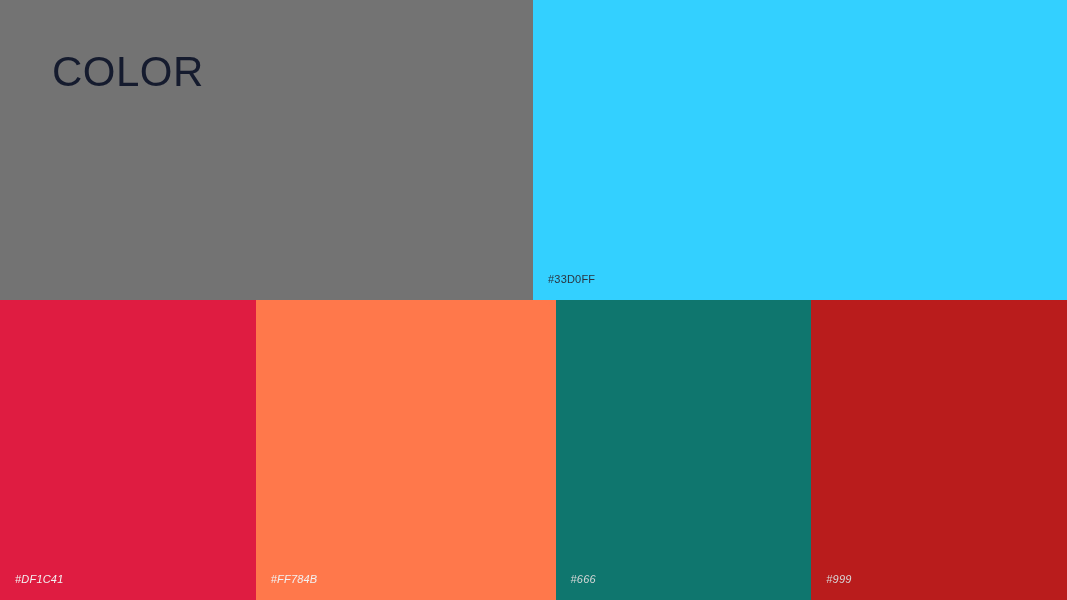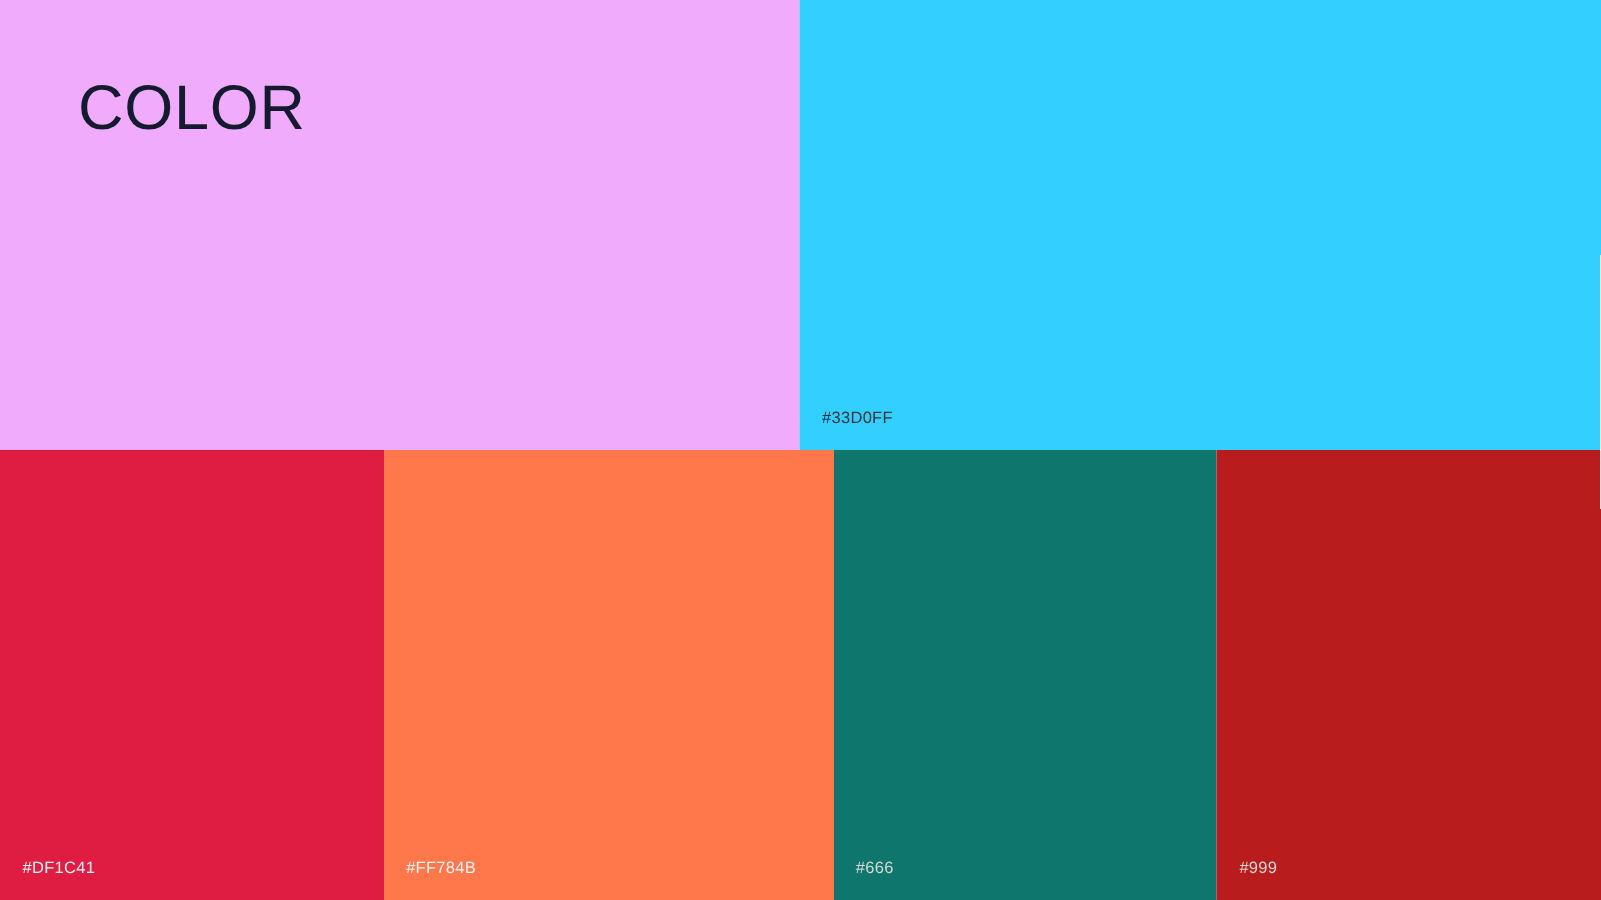--- a/index.html
+++ b/index.html
@@ -29,21 +29,21 @@
     width: 1067px;
     height: 300px;
   }
 
   .title-area {
     position: absolute;
     left: 0;
     top: 0;
     width: 533px;
     height: 300px;
-    background: #f0abfc;
+    background: #737373;
   }
 
   .page-title {
     position: absolute;
     left: 52px;
     top: 48px;
     font-size: 42px;
     line-height: 48px;
     letter-spacing: 0.5px;
     font-weight: 400;
@@ -61,20 +61,21 @@
 
   
   .swatch-row {
     position: absolute;
     left: 0;
     top: 300px;
     width: 1067px;
     height: 300px;
     display: flex;
     flex-direction: row;
+    font-style: italic;
   }
 
   .swatch {
     position: relative;
     flex: 1 1 0;
     height: 300px;
   }
 
   
   .hex-label {

